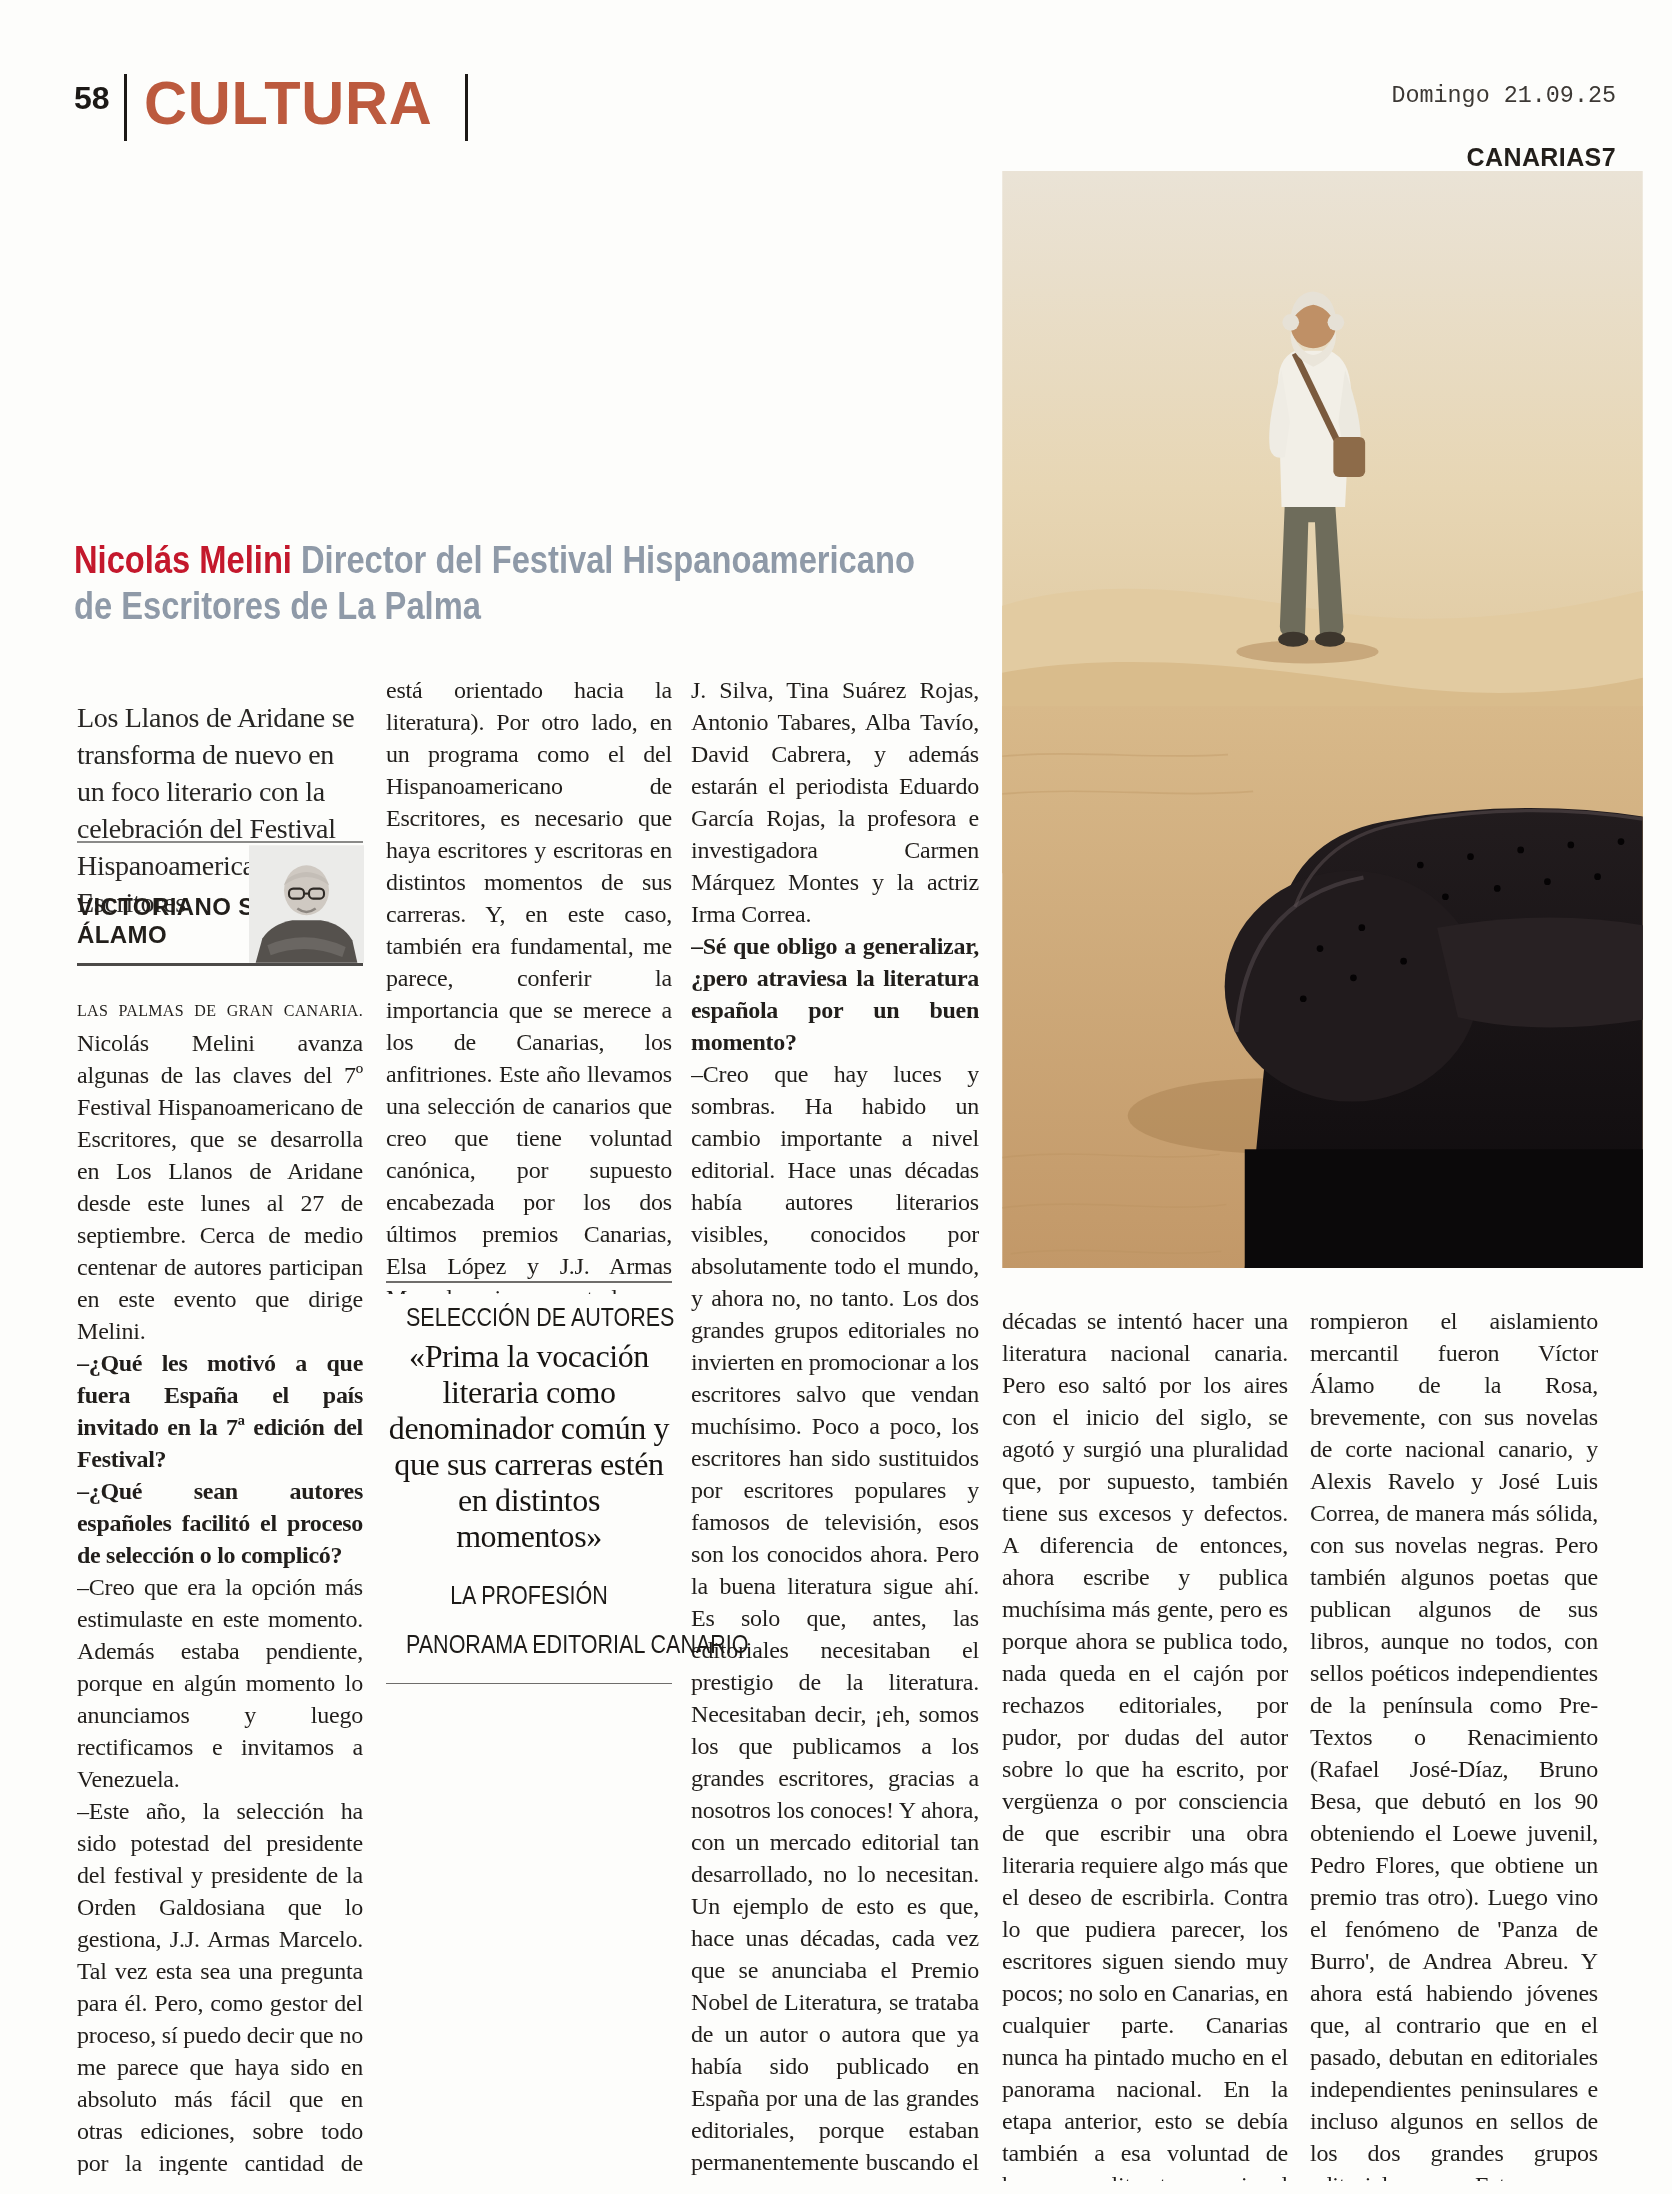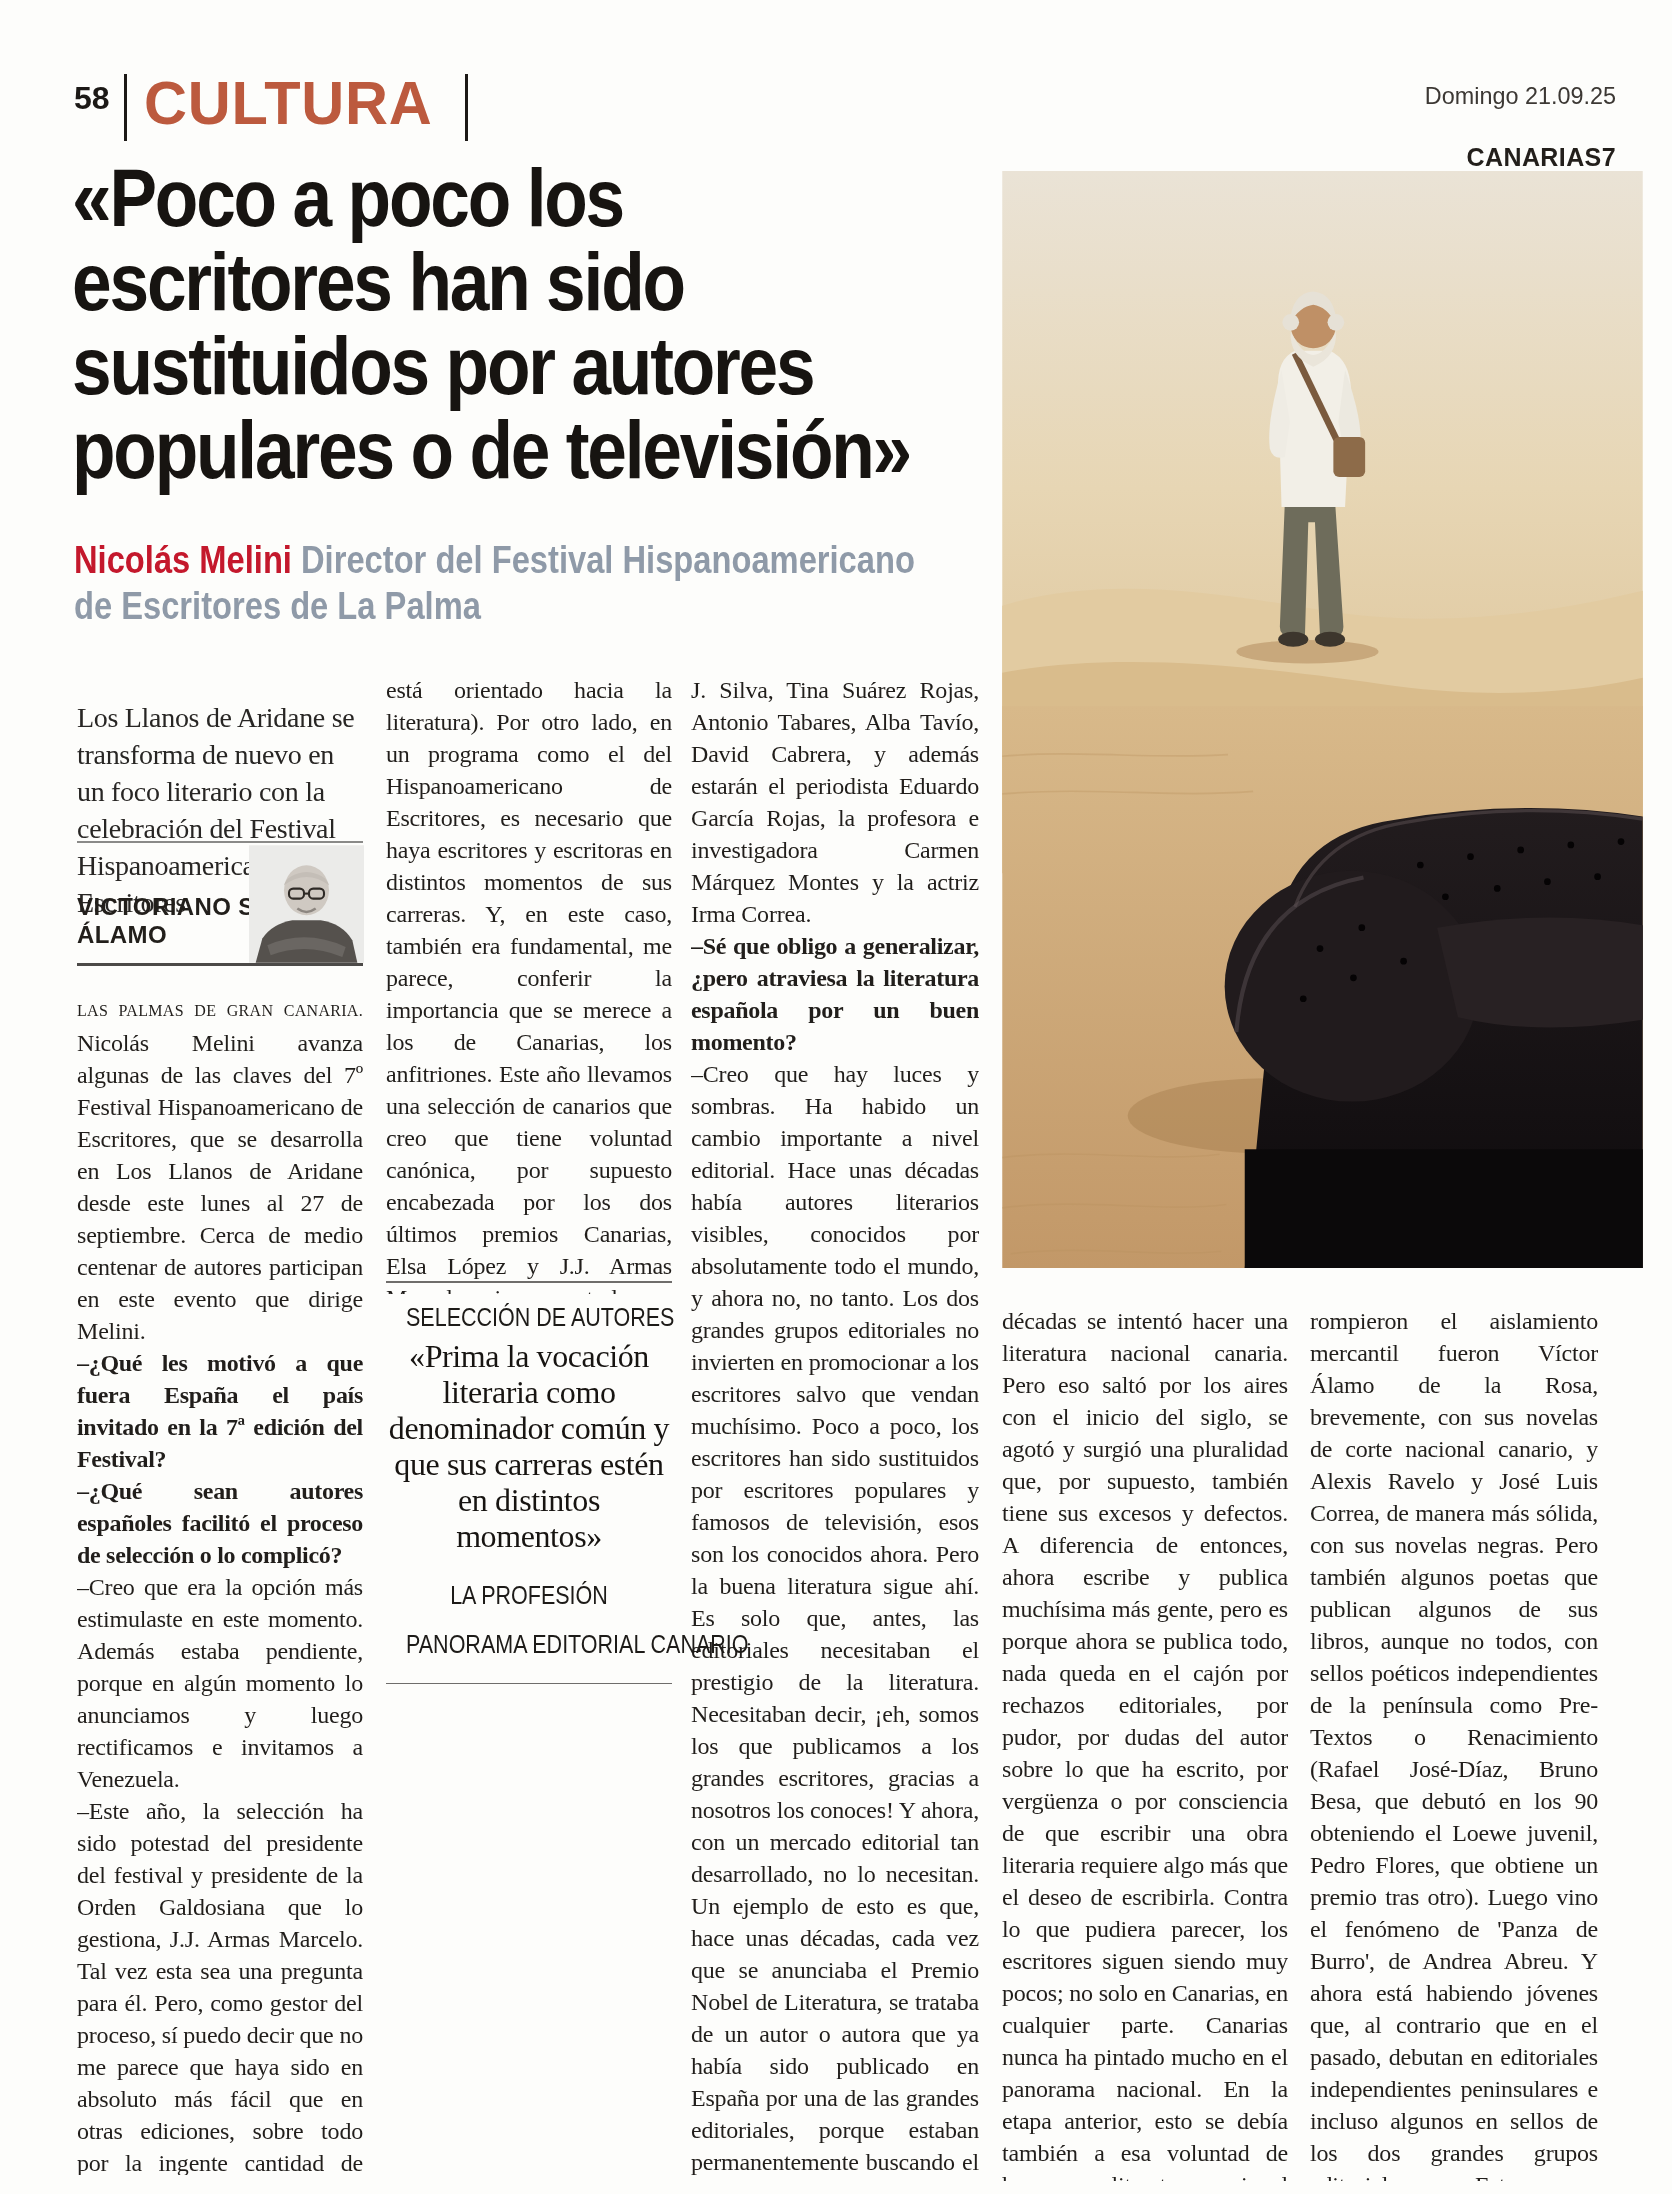--- a/index.html
+++ b/index.html
@@ -5,21 +5,21 @@
   html,body{margin:0;padding:0;background:#ffffff;}
   .page{position:relative;width:1672px;height:2194px;background:#fdfdfb;overflow:hidden;
         font-family:"Liberation Sans",sans-serif;color:#201d1a;padding-left:16px;}
 
   
   .pagenum{position:absolute;left:74px;top:80px;font-size:32px;font-weight:700;color:#1c1916;}
   .hbar{position:absolute;top:74px;width:2.5px;height:67px;background:#1c1916;}
   .section-title{position:absolute;left:144px;top:67px;font-size:62px;font-weight:700;
                  letter-spacing:0.8px;color:#bc5a3e;transform:scaleX(.96);transform-origin:left top;}
   .masthead{position:absolute;right:72px;top:82px;text-align:right;line-height:29px;}
-  .masthead .date{font-size:23.4px;color:#3c3834;}
+  .masthead .date{font-size:23.4px;color:#3c3834;font-family:Liberation Mono, monospace;}
   .masthead .brand{font-size:25px;font-weight:700;color:#231f1b;letter-spacing:0.4px;margin-top:32px;}
 
   
   .headline{position:absolute;left:72px;top:156px;width:1087px;}
   .headline .hl{font-size:81px;line-height:84px;font-weight:700;letter-spacing:-2.5px;
                 color:#171411;transform:scaleX(.88);transform-origin:left top;white-space:nowrap;}
   .deck{position:absolute;left:74px;top:537px;width:1087px;font-weight:700;font-size:38px;
         line-height:46px;transform:scaleX(.86);transform-origin:left top;white-space:nowrap;}
   .deck .name{color:#c4182c;}
   .deck .role{color:#8f9aa8;}
@@ -65,26 +65,20 @@
 
   <div class="pagenum">58</div>
   <div class="hbar" style="left:124px;"></div>
   <div class="section-title">CULTURA</div>
   <div class="hbar" style="left:465px;"></div>
   <div class="masthead">
     <div class="date">Domingo 21.09.25</div>
     <div class="brand">CANARIAS7</div>
   </div>
 
-  <div class="headline">
-    <div class="hl">«Poco a poco los</div>
-    <div class="hl">escritores han sido</div>
-    <div class="hl">sustituidos por autores</div>
-    <div class="hl">populares o de televisión»</div>
-  </div>
 
   <div class="deck">
     <span class="name">Nicolás Melini</span>
     <span class="role">Director del Festival Hispanoamericano</span><br>
     <span class="role">de Escritores de La Palma</span>
   </div>
 
   <svg class="photo" viewBox="0 0 766 1312" aria-hidden="true">
     <defs>
       <linearGradient id="skyG" x1="0" y1="0" x2="0" y2="1">

